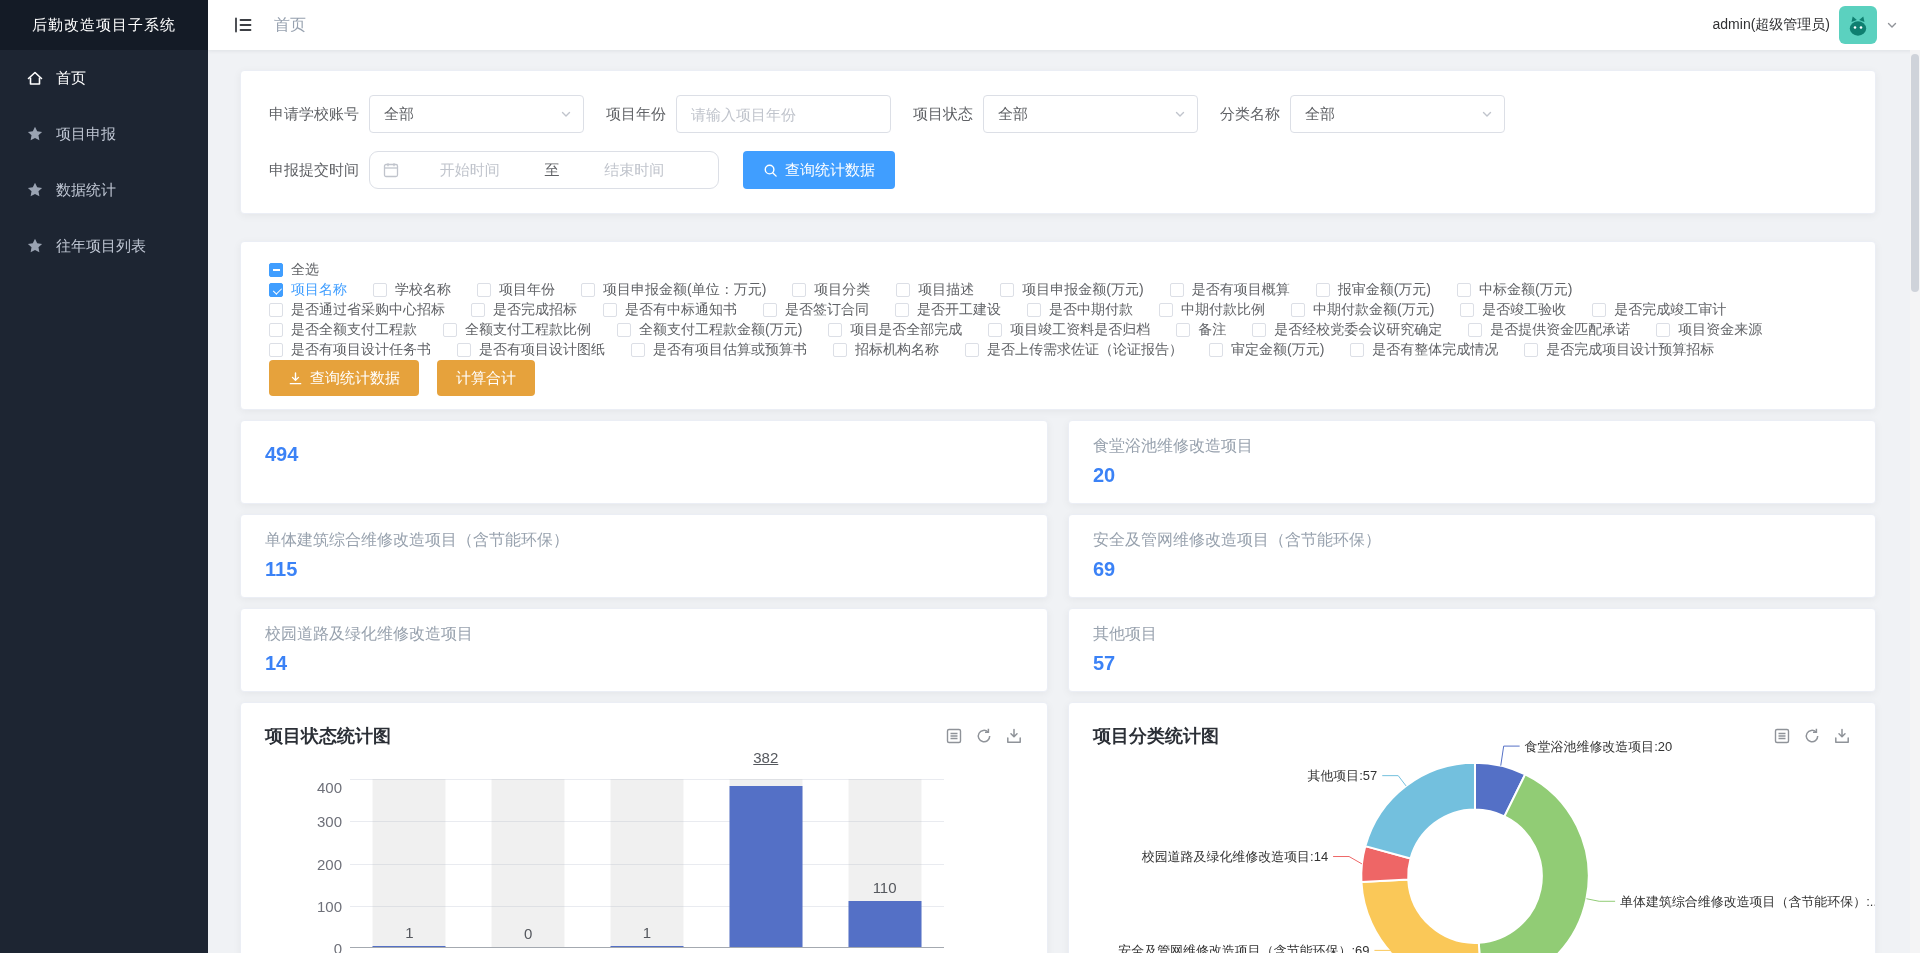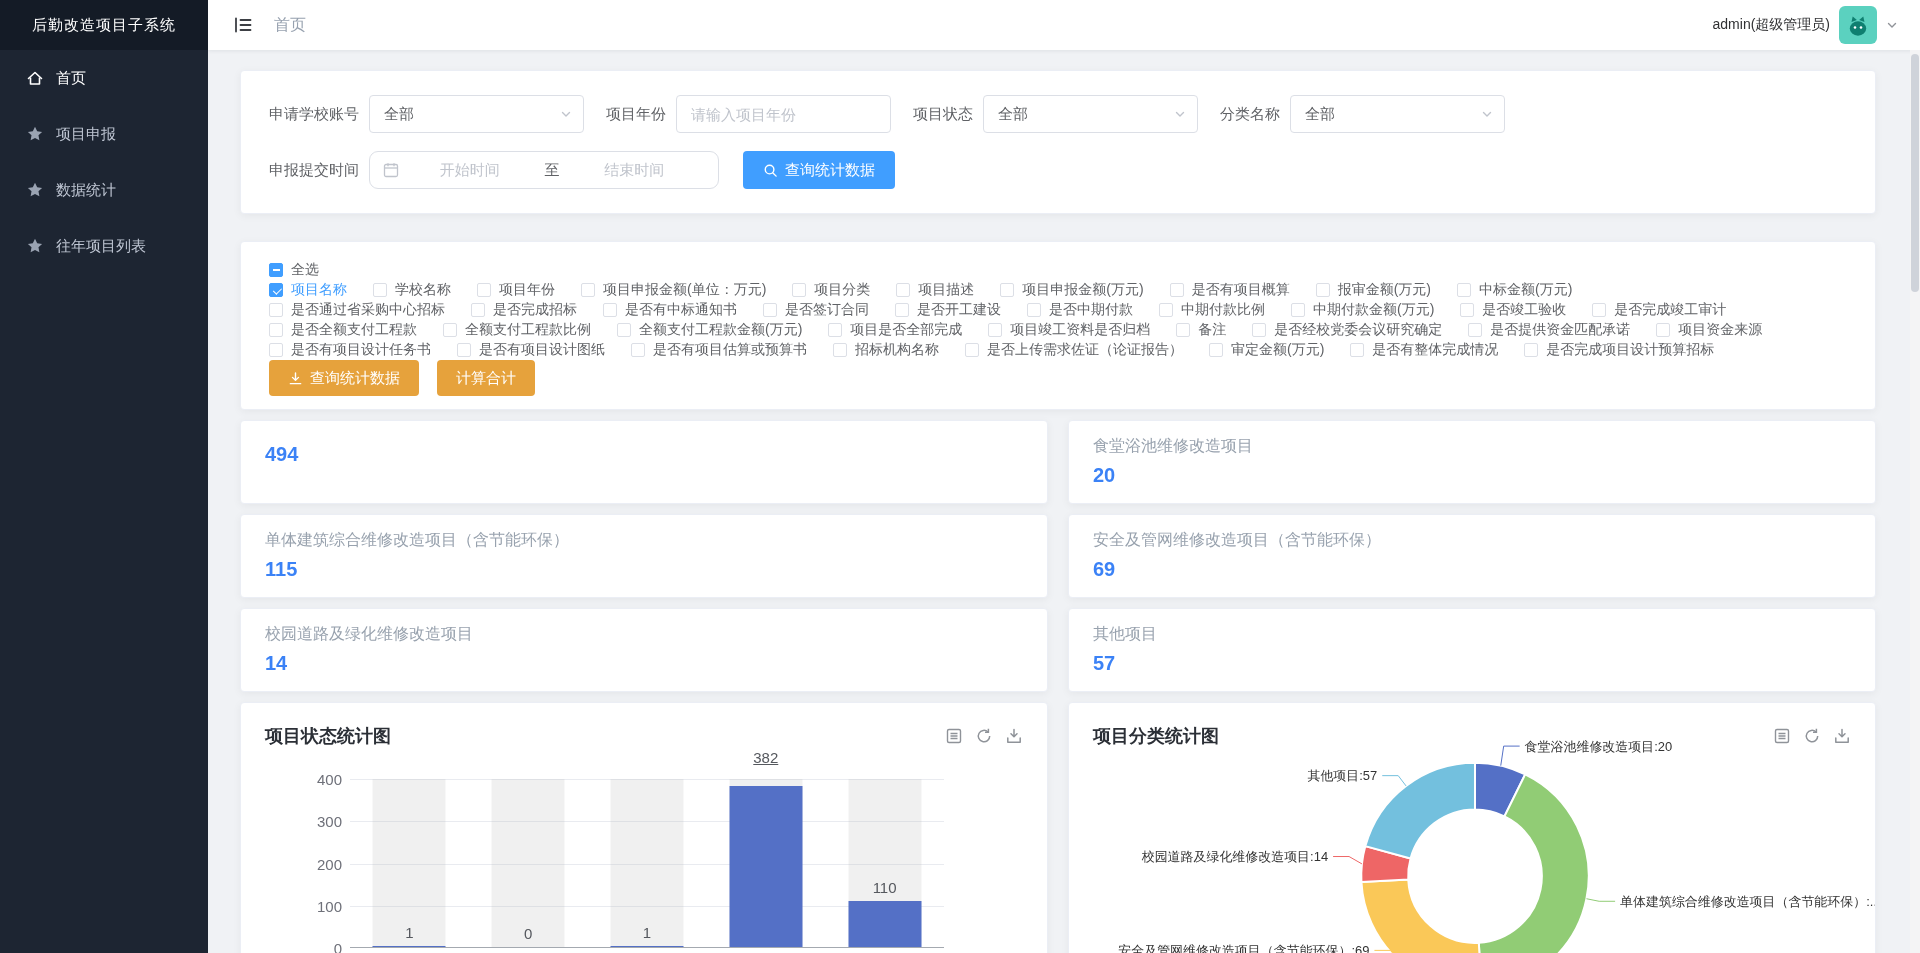--- a/index.html
+++ b/index.html
@@ -464,21 +464,21 @@
                 </svg>
               </span>
             </div>
         </div>
         <div class="bar-area">
           <div class="bar-yaxis" id="bar-yaxis">
               <div class="ytick" style="top: 169px;">0</div>
               <div class="ytick" style="top: 126.75px;">100</div>
               <div class="ytick" style="top: 84.5px;">200</div>
               <div class="ytick" style="top: 42.25px;">300</div>
-              <div class="ytick" style="top: 0px;">400</div>
+              <div class="ytick" style="top: 8px;">400</div>
             </div>
           <div class="bar-plot" id="bar-plot">
               <div class="gridline" style="top: 126.75px;"></div>
               <div class="gridline" style="top: 84.5px;"></div>
               <div class="gridline" style="top: 42.25px;"></div>
               <div class="gridline" style="top: 0px;"></div>
               <div class="bar-col">
                 <div class="bar-bg" style="background: rgba(180, 180, 180, 0.2);"></div>
                 <div class="bar-val" style="height: 1px; background: rgb(84, 112, 198);"></div>
                 <div class="bar-label" style="bottom: 6px;">1</div>

